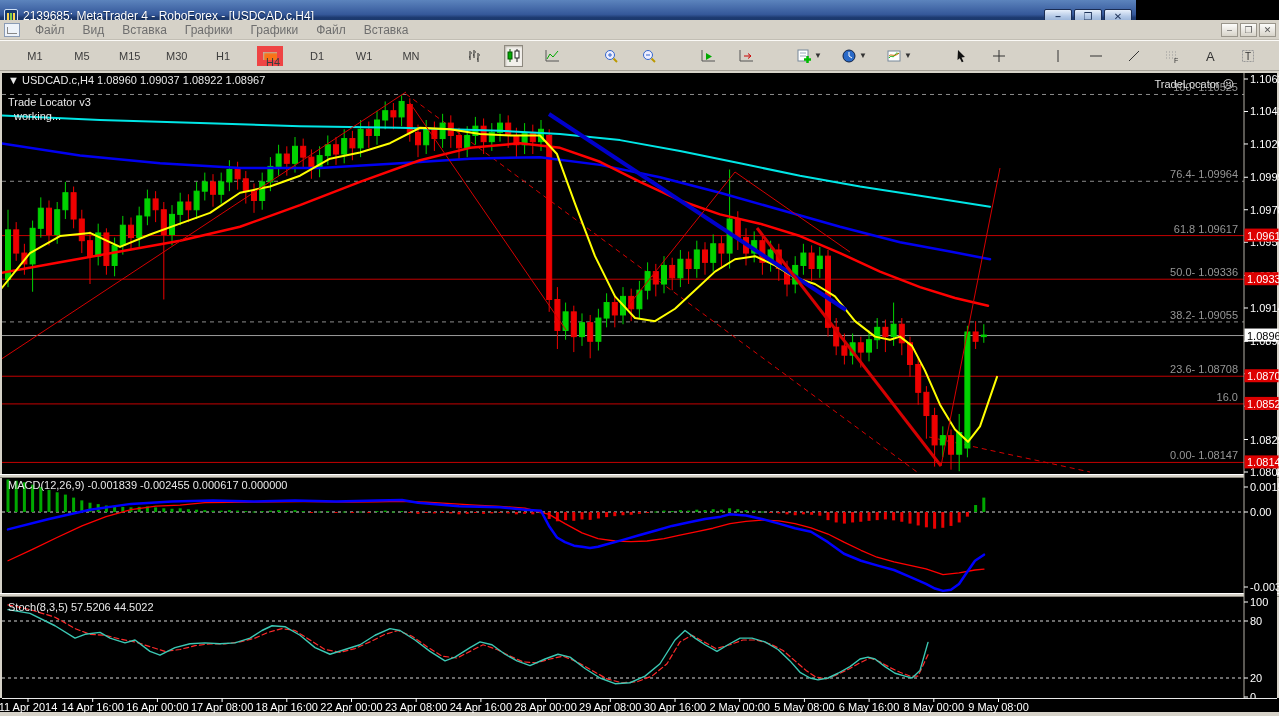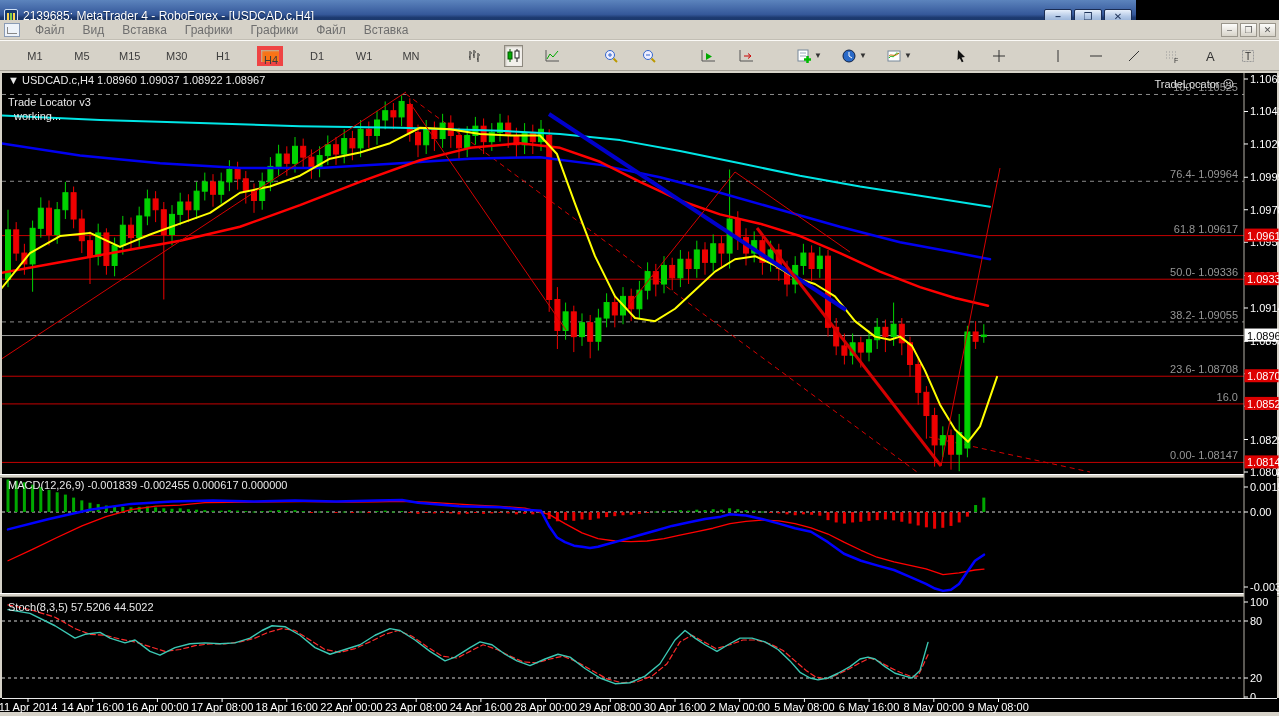--- a/index.html
+++ b/index.html
@@ -25,21 +25,21 @@
   .menu-item{padding:0 9px;height:18px;line-height:18px;}
   .mdi-btns{margin-left:auto;display:flex;gap:2px;padding-right:3px;}
   .mdi-btn{width:17px;height:14px;border:1px solid #9a968c;background:linear-gradient(180deg,#fdfdfb,#d8d4ca);
     color:#555;font-size:9px;line-height:12px;text-align:center;}
   .toolbar{position:absolute;left:0;top:40px;width:1279px;height:31px;background:#d6d2c8;
     border-top:1px solid #fbfaf7;border-bottom:1px solid #a5a197;display:flex;align-items:center;font-size:11px;
     overflow:hidden;gap:19px;}
   .grip{width:7px;height:22px;margin:0 1px;background:repeating-linear-gradient(180deg,#b9b5ab 0 2px,transparent 2px 4px);
     background-size:3px 100%;background-repeat:no-repeat;background-position:2px 0;}
   .tf-btn{min-width:26px;height:20px;padding:0 3px;margin:0 1px;text-align:center;line-height:20px;color:#3c3c3c;}
-  .tf-btn.active{border:4px solid #ef4444;background:#f97316;box-shadow:inset 1px 1px 2px #b9b5ab;}
+  .tf-btn.active{border:6px solid #ef4444;background:#f97316;box-shadow:inset 1px 1px 2px #b9b5ab;}
   .tb-btn{width:24px;height:22px;margin:0 1px;display:flex;align-items:center;justify-content:center;position:relative;}
   .tb-btn.active{border:1px solid #8d897f;background:#f2f0eb;box-shadow:inset 1px 1px 2px #b9b5ab;}
   .tb-btn svg{display:block;}
   .dd{font-size:8px;color:#333;margin-left:1px;}
   .order-btn{display:flex;align-items:center;height:22px;padding:0 6px;margin:17px 2px;color:#222;white-space:nowrap;text-decoration:underline;}
   .order-btn svg{margin-right:4px;}
   .autotrade-label{color:#222;white-space:nowrap;}
   #chart-svg{position:absolute;left:0;top:71px;}
   text{font-family:"Liberation Sans","DejaVu Sans",sans-serif;}
 </style>

